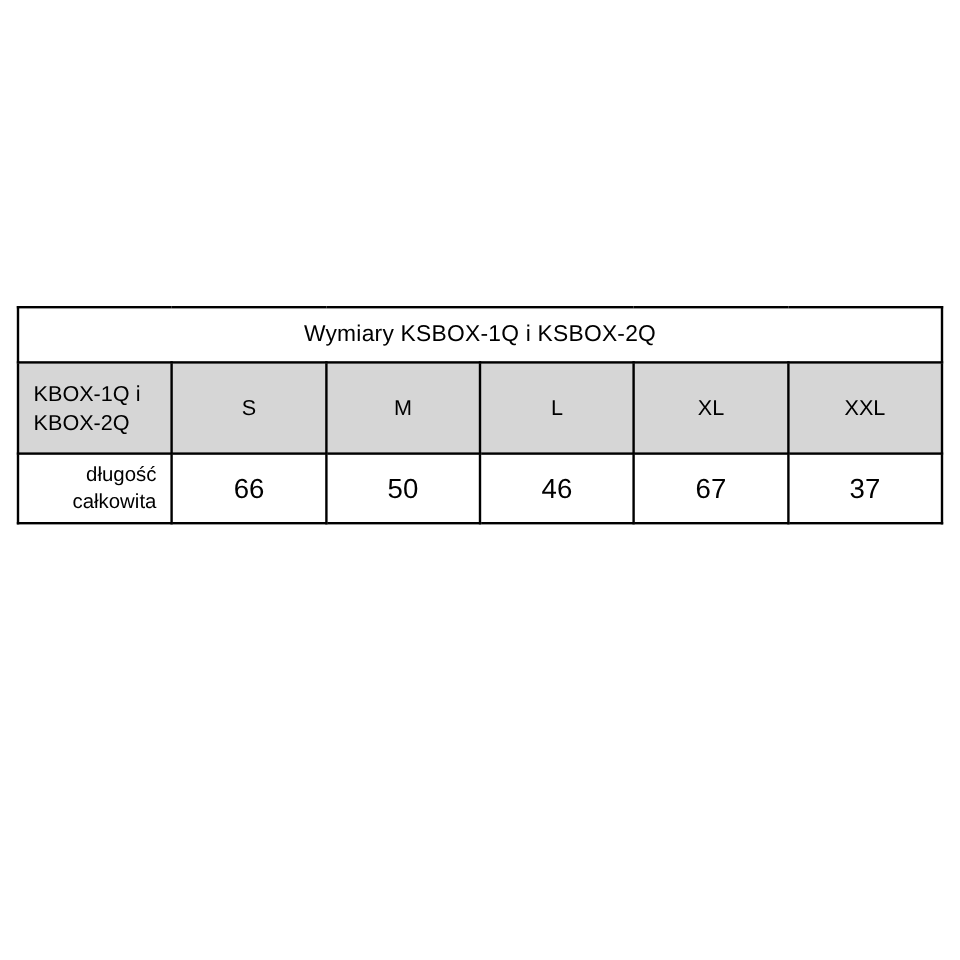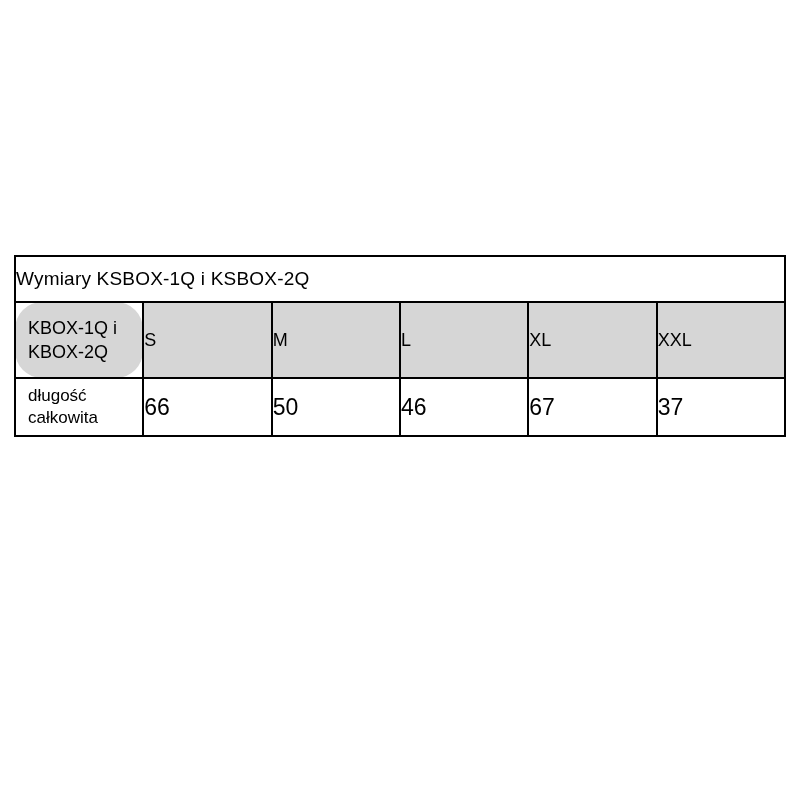--- a/index.html
+++ b/index.html
@@ -22,21 +22,21 @@
     width: 772px;
   }
   table.size-table {
     width: 100%;
     border-collapse: collapse;
     table-layout: fixed;
   }
   table.size-table td, table.size-table th {
     border: 2px solid #000000;
     padding: 0;
-    text-align: left;
+    text-align: center;
     vertical-align: middle;
     font-weight: normal;
   }
   .title-cell {
     height: 44px;
     font-size: 19px;
     font-weight: bold;
     background: #ffffff;
     letter-spacing: 0.2px;
   }
@@ -51,29 +51,29 @@
     padding: 0 12px;
     font-size: 18px;
     line-height: 1.35;
   }
   .data-row td {
     height: 56px;
     font-size: 23px;
     background: #ffffff;
   }
   .data-row td.rowlabel {
-    text-align: left;
+    text-align: right;
     padding: 0 12px;
     font-size: 17px;
     line-height: 1.3;
   }
   .data-row.tall td {
     height: 62px;
   }
-  .col-label { width: 27%; border-radius: 27px; }
+  .col-label { width: 27%; }
   .col-size  { width: 14.6%; }
 </style>
 </head>
 <body>
 
 <div class="sheet">
   <table class="size-table">
     <tbody>
       <tr>
         <td class="title-cell" colspan="6">Wymiary KSBOX-1Q i KSBOX-2Q</td>

